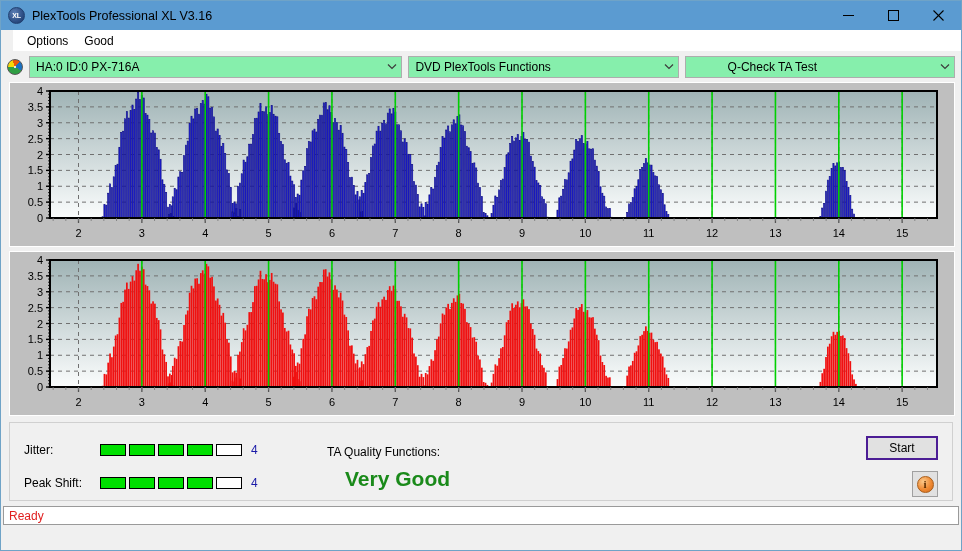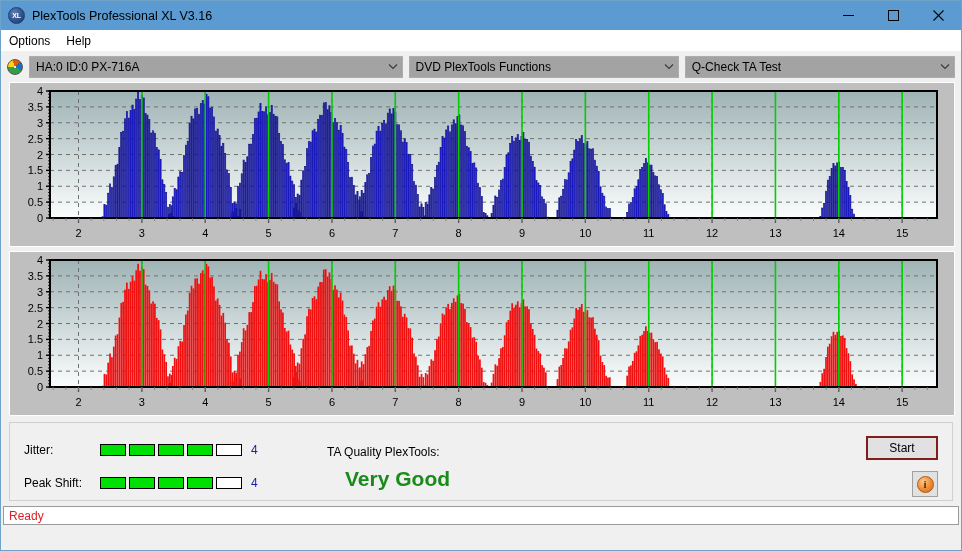--- a/index.html
+++ b/index.html
@@ -75,22 +75,23 @@
     line-height: 1;
   }
   .win-btn svg { display:block; }
 
   
   .menubar {
     height: 21px;
     background: #fff;
     display: flex;
     align-items: center;
-    padding-left: 0;
+    padding-left: 6px;
     flex: 0 0 auto;
+    margin-left: 12px;
   }
   .menu-item {
     padding: 2px 8px;
     font-size: 12px;
     color: #000;
     white-space: nowrap;
   }
 
   
   .toolbar {
@@ -108,21 +109,21 @@
     border-radius: 50%;
     flex: 0 0 auto;
     background:
       radial-gradient(circle at 50% 50%, #e8e8e8 0 15%, transparent 16%),
       conic-gradient(from 200deg, #2f9e44 0deg 70deg, #f5d90a 70deg 140deg, #e8590c 140deg 200deg, #1971c2 200deg 280deg, #2f9e44 280deg 360deg);
     border: 1px solid #555;
     box-sizing: border-box;
   }
   .combo {
     height: 22px;
-    background: #a3a3a3;
+    background: #86efac;
     border: 1px solid #adadad;
     box-sizing: border-box;
     display: flex;
     align-items: center;
     position: relative;
     font-size: 12px;
     color: #000;
   }
   .combo-text {
     padding-left: 6px;
@@ -132,21 +133,21 @@
   }
   .combo-arrow {
     width: 18px;
     display: flex;
     align-items: center;
     justify-content: center;
     flex: 0 0 auto;
   }
   .combo-1 { width: 376px; }
   .combo-2 { width: 272px; }
-  .combo-3 { width: 272px; }
+  .combo-3 { width: 272px; padding-left: 36px; }
 
   
   .charts {
     flex: 0 0 auto;
     padding: 0 8px;
   }
   .chart-panel {
     background: #bfbfbf;
     border: 1px solid #ffffff;
     box-sizing: border-box;
@@ -213,21 +214,21 @@
     font-weight: bold;
     font-size: 21px;
   }
   .start-btn {
     position: absolute;
     right: 14px;
     top: 13px;
     width: 72px;
     height: 24px;
     background: #e1e1e1;
-    border: 2px solid #7f1d1d;
+    border: 2px solid #4c1d95;
     box-sizing: border-box;
     display: flex;
     align-items: center;
     justify-content: center;
     font-size: 12px;
     color: #000;
   }
   .info-btn {
     position: absolute;
     right: 14px;
@@ -297,21 +298,21 @@
         <svg width="13" height="13" viewBox="0 0 13 13">
             <line x1="1.5" y1="1.5" x2="11.5" y2="11.5" stroke="#000" stroke-width="1.1"></line>
             <line x1="11.5" y1="1.5" x2="1.5" y2="11.5" stroke="#000" stroke-width="1.1"></line>
           </svg>
       </div>
     </div>
   </div>
 
   <div class="menubar">
     <div class="menu-item">Options</div>
-    <div class="menu-item">Help</div>
+    <div class="menu-item">Good</div>
   </div>
 
   <div class="toolbar">
     <div class="drive-icon"></div>
     <div class="combo combo-1">
       <div class="combo-text">HA:0 ID:0  PX-716A</div>
       <div class="combo-arrow">
         <svg width="10" height="7" viewBox="0 0 10 7">
             <polyline points="1,1.5 5,5.5 9,1.5" fill="none" stroke="#3c3c3c" stroke-width="1.2"></polyline>
           </svg>
@@ -1439,21 +1440,21 @@
       <div class="meter" id="peak-meter">
           <div class="seg on"></div>
           <div class="seg on"></div>
           <div class="seg on"></div>
           <div class="seg on"></div>
           <div class="seg"></div>
         </div>
       <div class="meter-value">4</div>
     </div>
     <div class="quality">
-      <div>TA Quality PlexTools:</div>
+      <div>TA Quality Functions:</div>
       <div class="quality-value">Very Good</div>
     </div>
     <div class="start-btn">Start</div>
     <div class="info-btn">
       <div class="info-circle">i</div>
     </div>
   </div>
 
   <div class="statusbar">
     <div class="status-text">Ready</div>

